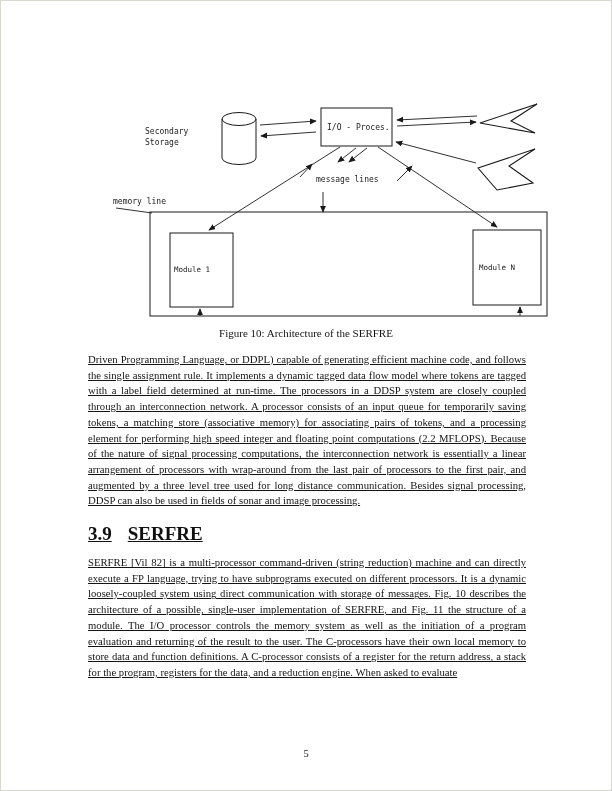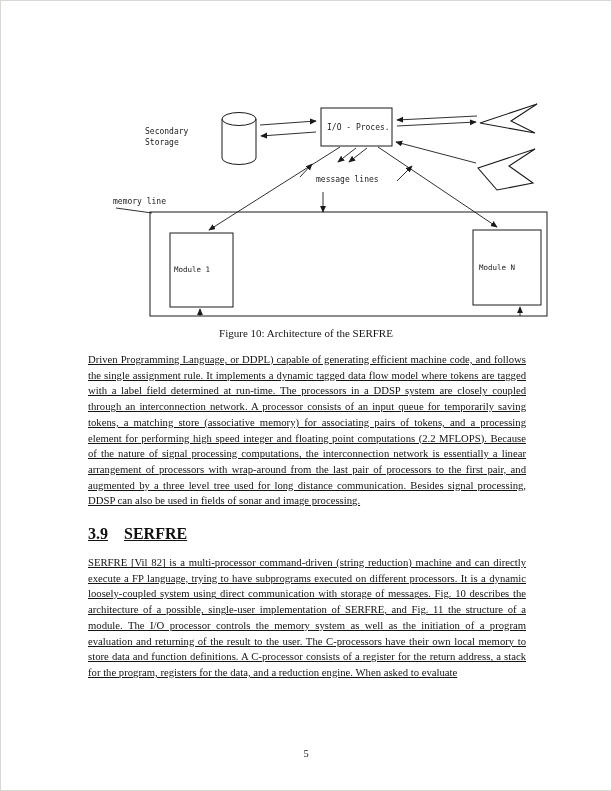--- a/index.html
+++ b/index.html
@@ -20,21 +20,21 @@
   .caption{
     position:absolute;top:327px;left:0;width:612px;
     text-align:center;font-size:11px;color:#141414;
   }
   .text-col{
     position:absolute;top:352px;left:88px;width:438px;
     font-size:10.7px;line-height:15.7px;text-align:justify;color:#141414;text-decoration:underline;
   }
   .text-col p{margin:0 0 17px 0;text-indent:0;}
   h2.section{
-    font-size:16px;line-height:16px;margin:4px 0 13px 0;
+    font-size:19px;line-height:16px;margin:4px 0 13px 0;
     font-weight:bold;color:#101010;text-align:left;
   }
   h2.section .sec-title{margin-left:16px;}
   .page-number{
     position:absolute;top:748px;left:0;width:612px;
     text-align:center;font-size:10.5px;color:#222;
   }
 </style>
 </head>
 <body>

